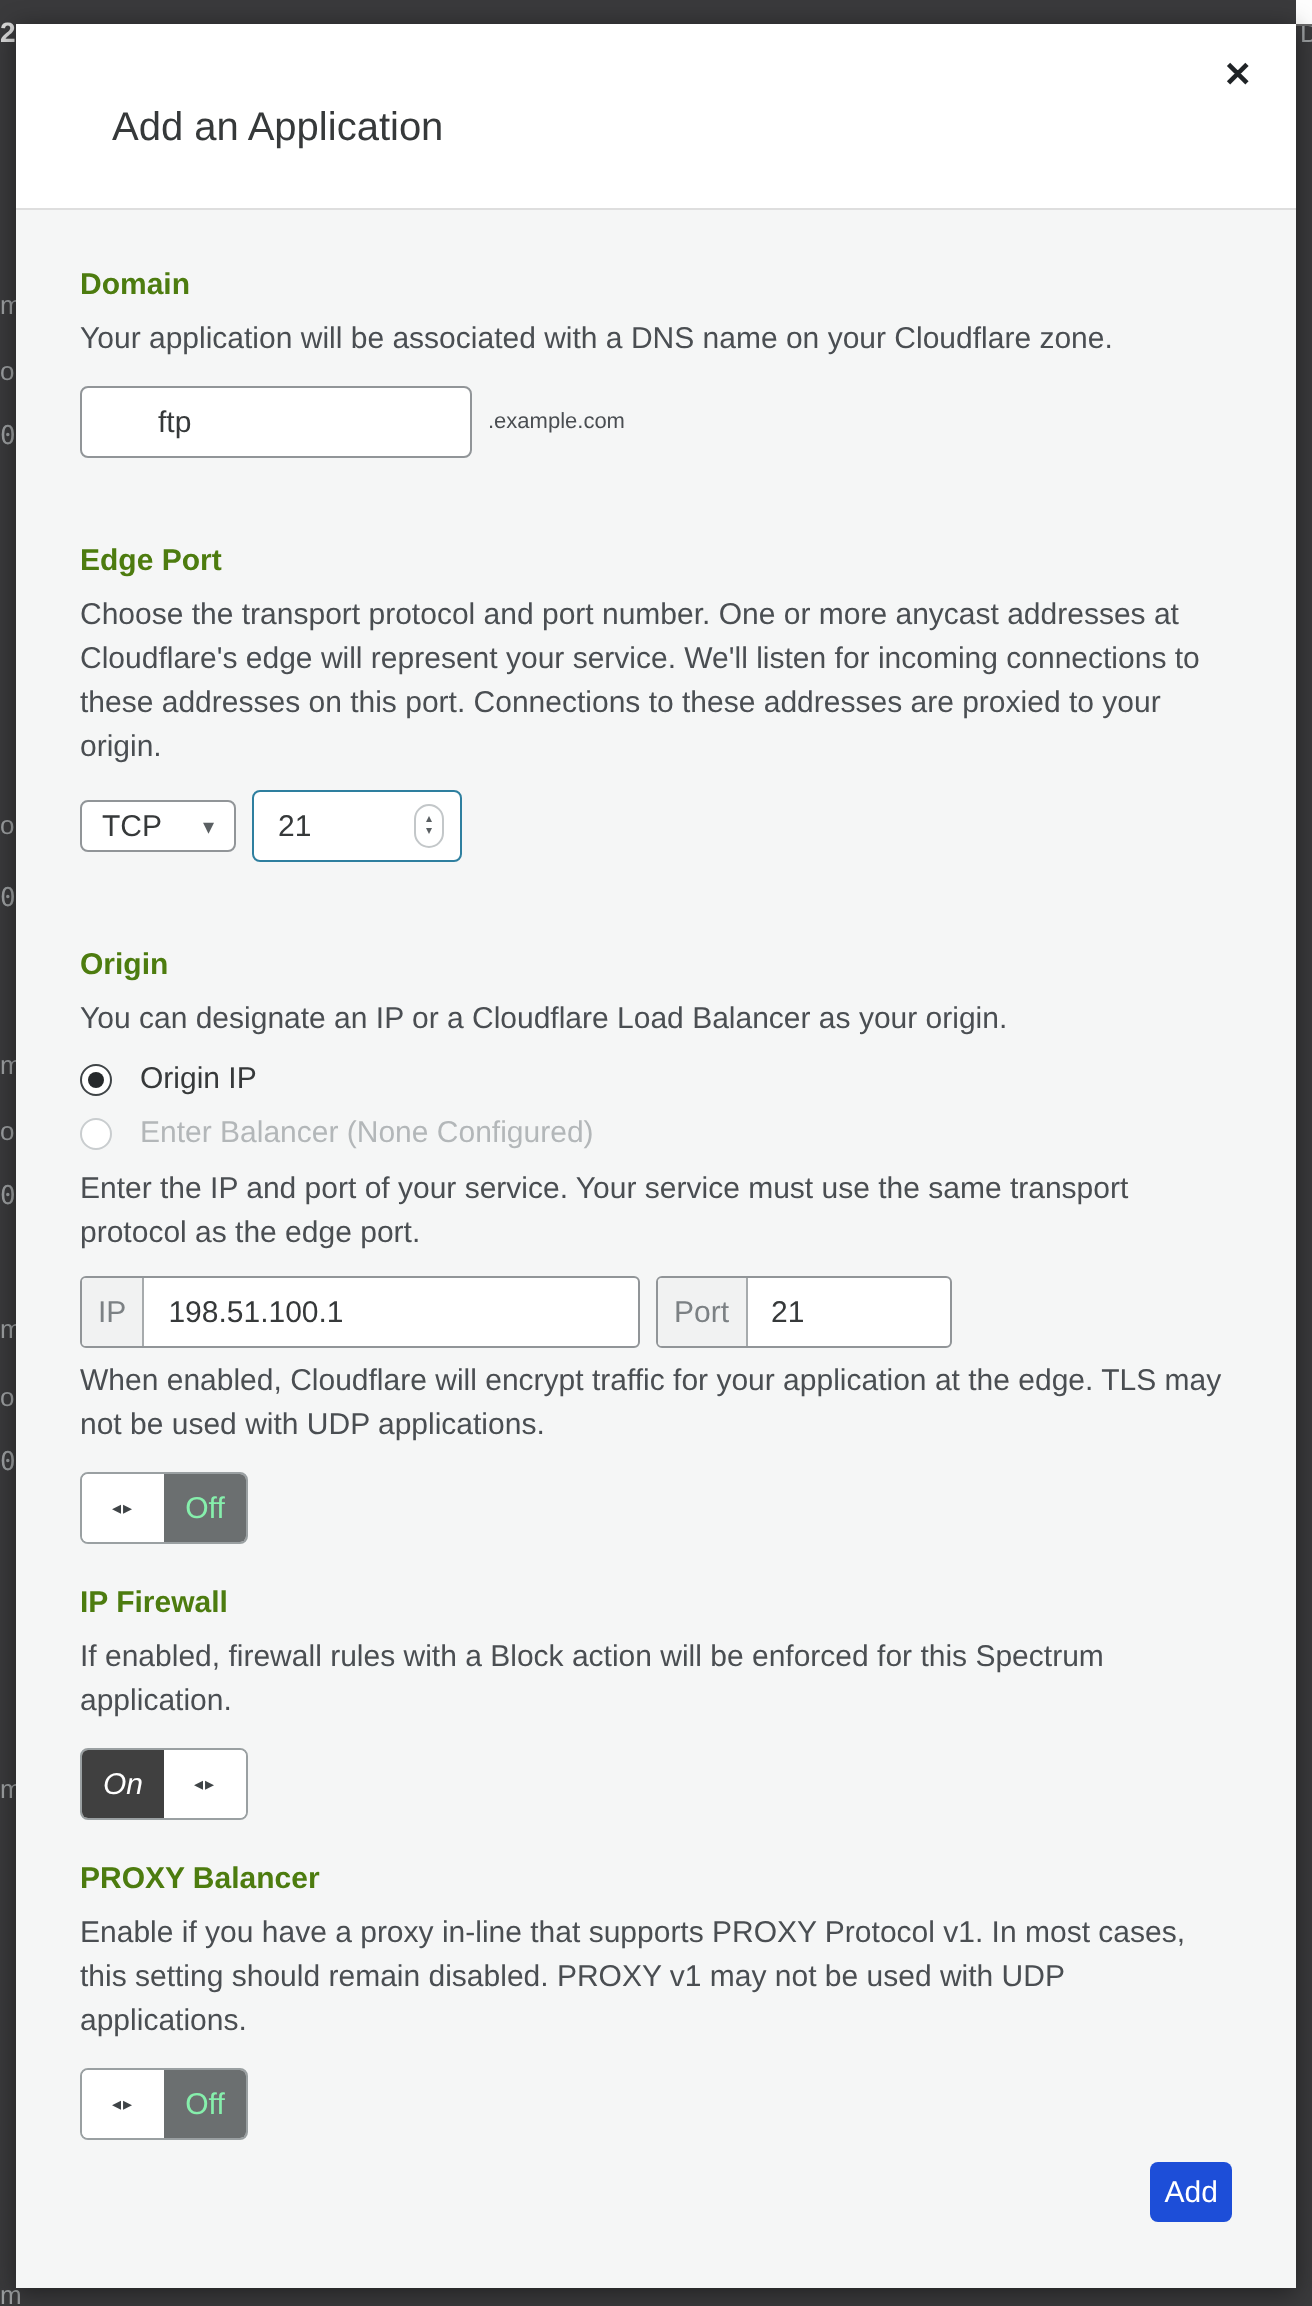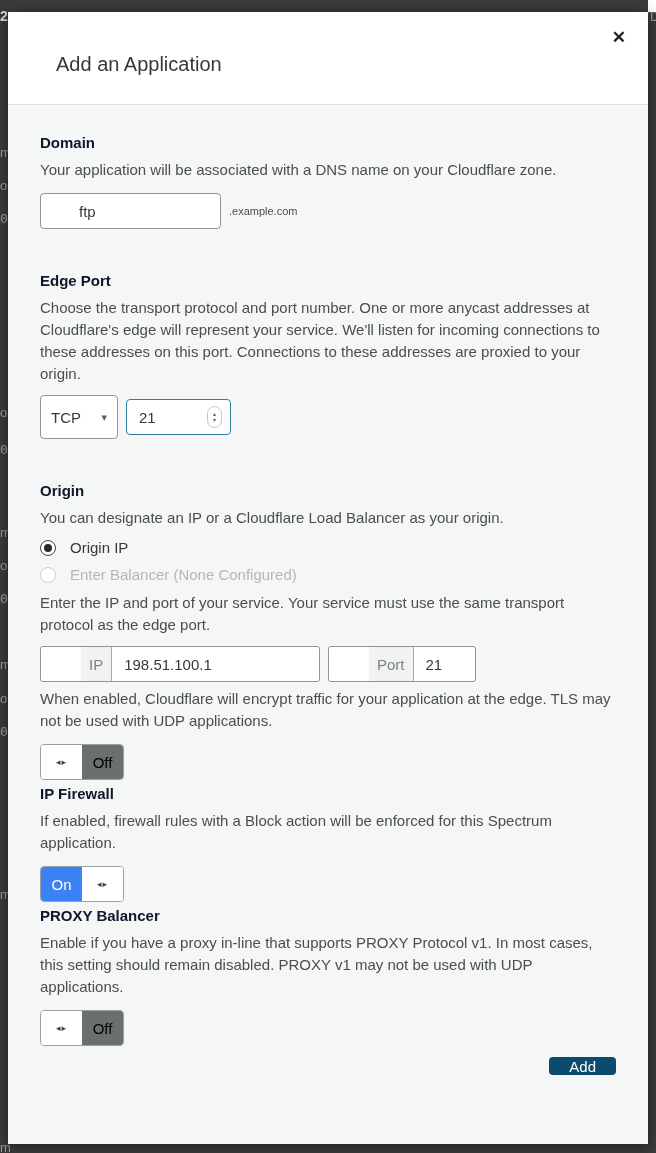--- a/index.html
+++ b/index.html
@@ -19,39 +19,39 @@
   
   .modal {
     position:absolute; left:8px; top:12px; width:640px; height:1132px;
     background:#f5f6f6; box-shadow:0 2px 12px rgba(0,0,0,.45);
   }
   .modal-header { position:relative; height:93px; background:#ffffff; border-bottom:1px solid #dedede; }
   .modal-title { position:absolute; left:48px; top:41px; font-size:20px; font-weight:400; color:#36393a; }
   .close-btn { position:absolute; right:22px; top:17px; background:none; border:none; font-size:17px; font-weight:700; color:#1f2326; cursor:pointer; line-height:1; }
 
   .modal-body { padding:28px 32px 0 32px; }
-  .sec-label { font-size:15px; font-weight:700; color:#0f172a; line-height:20px; }
+  .sec-label { font-size:15px; font-weight:700; color:#4d7c0f; line-height:20px; }
   .sec-desc { font-size:15px; color:#4a4e52; line-height:22px; margin-top:6px; max-width:578px; }
   .mt-sec { margin-top:42px; }
-  .mt-sec-sm { margin-top:4px; }
+  .mt-sec-sm { margin-top:20px; }
 
   .row { display:flex; align-items:center; }
   .gap8 { gap:8px; }
 
   .text-input {
     height:36px; background:#fff; border:1px solid #919598; border-radius:4px;
     display:flex; align-items:center; padding:0 12px; font-size:15px; color:#36393a;
   }
   .domain-row { margin-top:12px; }
-  .domain-input { width:181px;padding-left:38px; }
+  .domain-input { width:196px;padding-left:38px; }
   .suffix { font-size:11px; color:#4a4e52; margin-left:8px; }
 
   .controls-row { margin-top:10px; }
   .select {
-    width:78px; height:44px; background:#fff; border:1px solid #919598; border-radius:4px;
+    width:78px; height:26px; background:#fff; border:1px solid #919598; border-radius:4px;
     display:flex; align-items:center; justify-content:space-between; padding:0 10px;
     font-size:15px; color:#36393a; cursor:pointer;
   }
   .caret { font-size:11px; color:#5a5f62; }
   .numinput {
     width:105px; height:36px; background:#fff; border:1.5px solid #2e7f9f; border-radius:4px;
     display:flex; align-items:center; justify-content:space-between; padding:0 8px 0 12px;
     font-size:15px; color:#36393a;
   }
   .stepper {
@@ -66,35 +66,35 @@
     display:flex; align-items:center; justify-content:center; flex:0 0 auto; cursor:pointer; }
   .radio .dot { width:8px; height:8px; border-radius:50%; background:#26292b; }
   .radio.disabled { border-color:#c9cdcf; cursor:default; }
   .radio-label { font-size:15px; color:#36393a; }
   .radio-label.disabled { color:#b3b7b9; }
   .desc2 { margin-top:4px; }
 
   .ipport-row { margin-top:10px; }
   .group { display:flex; height:36px; background:#fff; border:1px solid #919598; border-radius:3px; overflow:hidden; }
   .group .prefix { background:#f1f2f2; color:#7c8184; font-size:15px; display:flex; align-items:center;
-    padding:0 8px; border-right:1px solid #a7abad;margin-left:40px; }
+    padding:0 8px; border-right:1px solid #a7abad; }
   .group .gval { display:flex; align-items:center; padding:0 12px; font-size:15px; color:#36393a; flex:1; }
   .ip-group { width:280px; }
   .port-group { width:148px; }
 
   .toggle { margin-top:12px; width:84px; height:36px; border:1px solid #9aa0a2; border-radius:4px;
     display:flex; overflow:hidden; cursor:pointer; background:#fff; }
   .toggle .half { width:42px; display:flex; align-items:center; justify-content:center; font-size:15px; }
-  .toggle .state-off { background:#6b6f70; color:#000000; }
-  .toggle .state-on  { background:#3b82f6; color:#fff; }
+  .toggle .state-off { background:#6b6f70; color:#86efac; }
+  .toggle .state-on  { background:#404040; color:#fff;font-style:italic; }
   .toggle .handle { background:#fff; }
   .toggle .handle .arrows { font-size:9px; color:#3f4447; letter-spacing:1px; }
 
   .footer { margin-top:11px; display:flex; justify-content:flex-end; }
-  .add-btn { height:18px; padding:0 20px; background:#0c4a6e; color:#fff; font-size:15px;
+  .add-btn { height:30px; padding:0 7px; background:#1d4ed8; color:#fff; font-size:15px;
     border:none; border-radius:4px; cursor:pointer; }
 </style>
 </head>
 <body>
 
 <div class="stage">
 
   <div>
     <span class="frag bright" style="left:0;top:10px;">2</span>
     <span class="frag" style="left:0;top:146px;">m</span>

